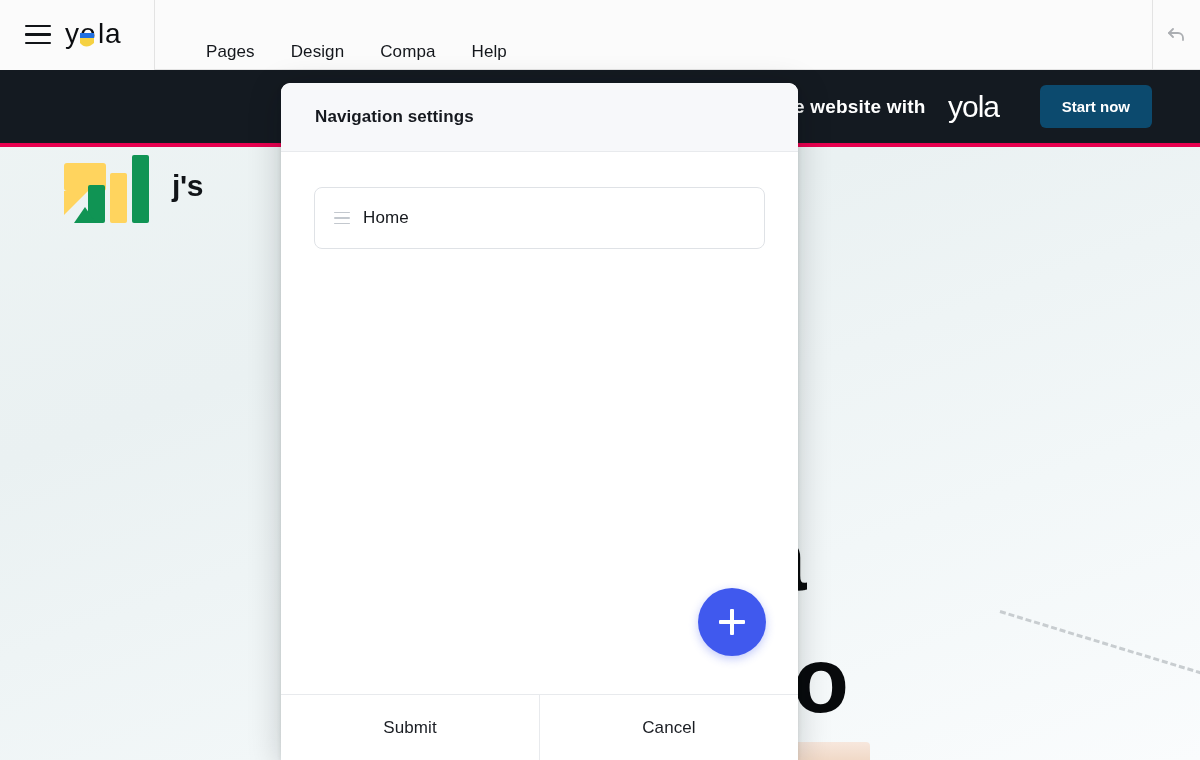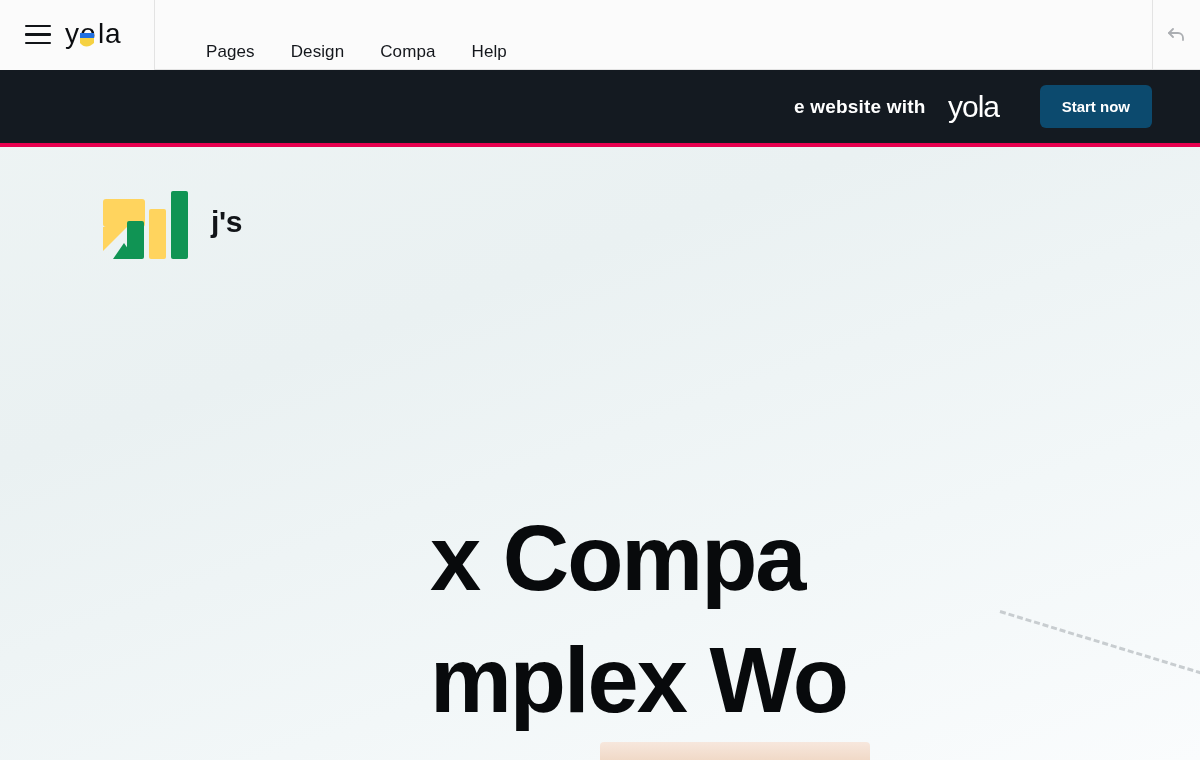--- a/index.html
+++ b/index.html
@@ -142,22 +142,22 @@
     cursor: pointer;
     white-space: nowrap;
   }
 
   
   .site-header {
     position: relative;
     width: 1200px;
     height: 150px;
     display: flex;
-    align-items: center;
-    padding-left: 99px;
+    align-items: flex-start;
+    padding-left: 60px;
   }
   .site-brand {
     display: flex;
     align-items: center;
     gap: 16px;
   }
   .brand-mark { width: 96px; height: 78px; }
   .brand-name {
     font-size: 30px;
     font-weight: bold;
@@ -389,14 +389,40 @@
     </div>
 
     <div class="hero">
       <div class="hero-title">x Compa</div>
       <div class="hero-title">mplex Wo</div>
     </div>
     <div class="hero-dash"></div>
     <div class="hero-photo"></div>
   </div>
 
+  <div class="modal-shadow">
+
+    <div class="modal-header">
+      <div class="modal-title">Navigation settings</div>
+    </div>
+
+    <div class="modal-body">
+
+      <div class="nav-item-row">
+        <div class="drag-handle">
+          <span></span>
+          <span></span>
+          <span></span>
+        </div>
+        <div class="nav-item-label">Home</div>
+      </div>
+
+      <button class="fab-add" aria-label="Add"></button>
+    </div>
+
+    <div class="modal-footer">
+      <button class="footer-btn">Submit</button>
+      <div class="footer-divider"></div>
+      <button class="footer-btn">Cancel</button>
+    </div>
+  </div>
 
 </div>
 
 </body></html>

